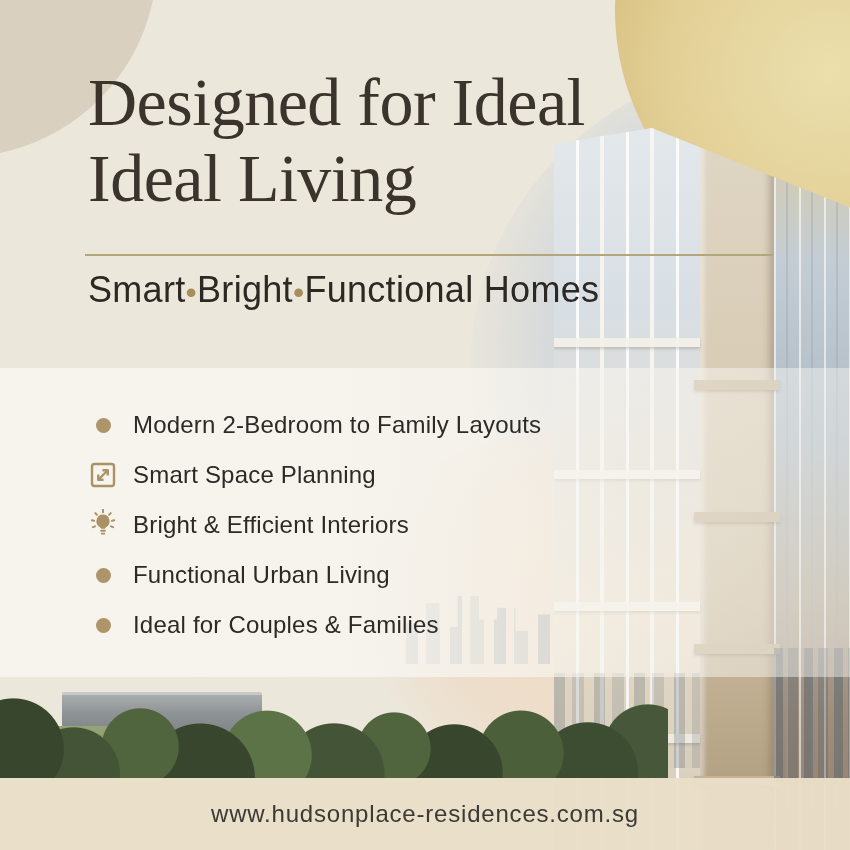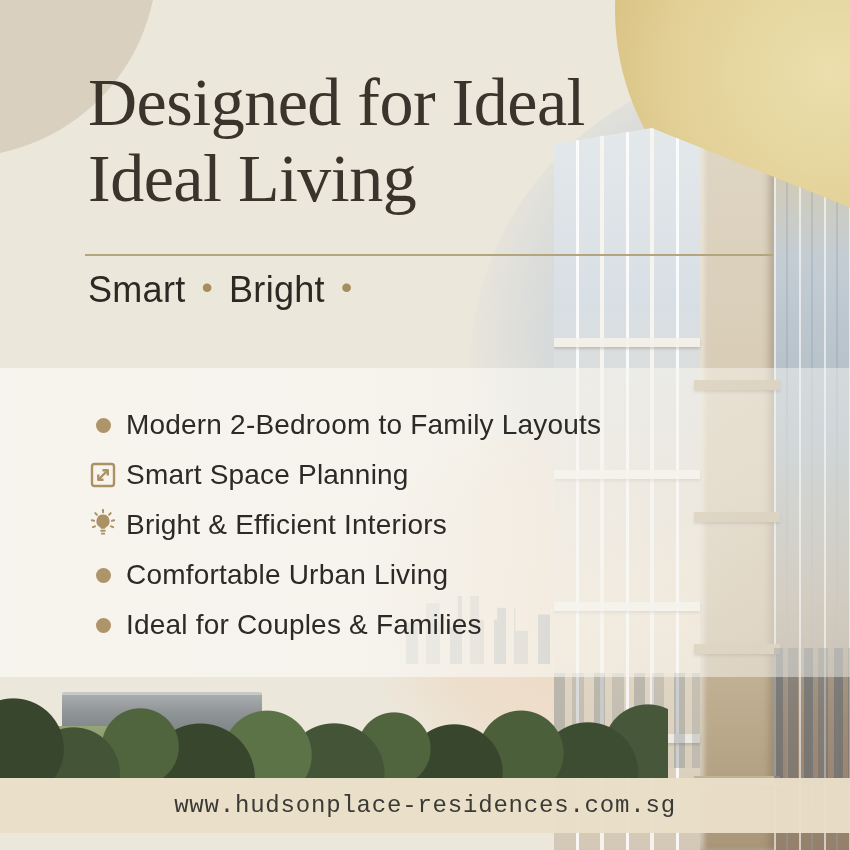--- a/index.html
+++ b/index.html
@@ -126,36 +126,36 @@
   }
 
   
   .header{left:88px;top:64px;z-index:5;}
   .title{
     font-family:"Liberation Serif", serif;
     font-size:68px;line-height:1.12;color:#3A342C;letter-spacing:-0.5px;
   }
   .divider{left:85px;top:254px;width:688px;height:2px;background:#B3A67C;z-index:5;}
   .subtitle{
-    left:88px;top:269px;z-index:5;display:flex;gap:16px;
+    left:88px;top:269px;z-index:5;display:flex;align-items:center;
     font-size:36px;font-weight:500;color:#2C2924;letter-spacing:0.3px;
   }
   .sep-dot{color:#A78D5C;font-size:32px;line-height:1;transform:translateY(2px);}
 
   .features{left:84px;top:400px;z-index:5;}
   .feature-row{display:flex;align-items:center;height:50px;}
   .icon-cell{width:38px;display:flex;justify-content:center;align-items:center;}
   .dot{width:15px;height:15px;border-radius:50%;background:#AE9569;}
-  .feature-label{margin-left:4px;font-size:28px;font-weight:500;color:#2B2A27;letter-spacing:0.2px;}
+  .feature-label{margin-left:11px;font-size:24px;font-weight:500;color:#2B2A27;letter-spacing:0.2px;}
 
   
   .footer{
-    left:0;top:778px;width:850px;height:55px;z-index:5;
+    left:0;top:778px;width:850px;height:72px;z-index:5;
     background:rgba(233,222,200,.97);
-    display:flex;align-items:center;justify-content:center;font-family:Liberation Mono, monospace;
+    display:flex;align-items:center;justify-content:center;
   }
   .footer-url{font-size:24px;color:#3B3A35;letter-spacing:0.8px;font-weight:500;}
 </style>
 </head>
 <body>
 
 <div class="layer circle-beige"></div>
 <div class="layer blob-sky"></div>
 <div class="layer blob-peach"></div>
 <div class="layer circle-gold"></div>
@@ -193,20 +193,21 @@
   </div>
 </div>
 
 <div class="layer divider"></div>
 
 <div class="layer subtitle">
   <span>Smart</span>
   <span class="sep-dot">•</span>
   <span>Bright</span>
   <span class="sep-dot">•</span>
+  <span>Functional Homes</span>
 </div>
 
 <div class="layer features">
 
   <div class="feature-row">
     <span class="icon-cell">
         <span class="dot"></span>
       </span>
     <span class="feature-label">Modern 2-Bedroom to Family Layouts</span>
   </div>
@@ -242,21 +243,21 @@
         </g>
       </svg>
     </span>
     <span class="feature-label">Bright &amp; Efficient Interiors</span>
   </div>
 
   <div class="feature-row">
     <span class="icon-cell">
         <span class="dot"></span>
       </span>
-    <span class="feature-label">Comfortable Urban Living</span>
+    <span class="feature-label">Functional Urban Living</span>
   </div>
 
   <div class="feature-row">
     <span class="icon-cell">
         <span class="dot"></span>
       </span>
     <span class="feature-label">Ideal for Couples &amp; Families</span>
   </div>
 
 </div>

